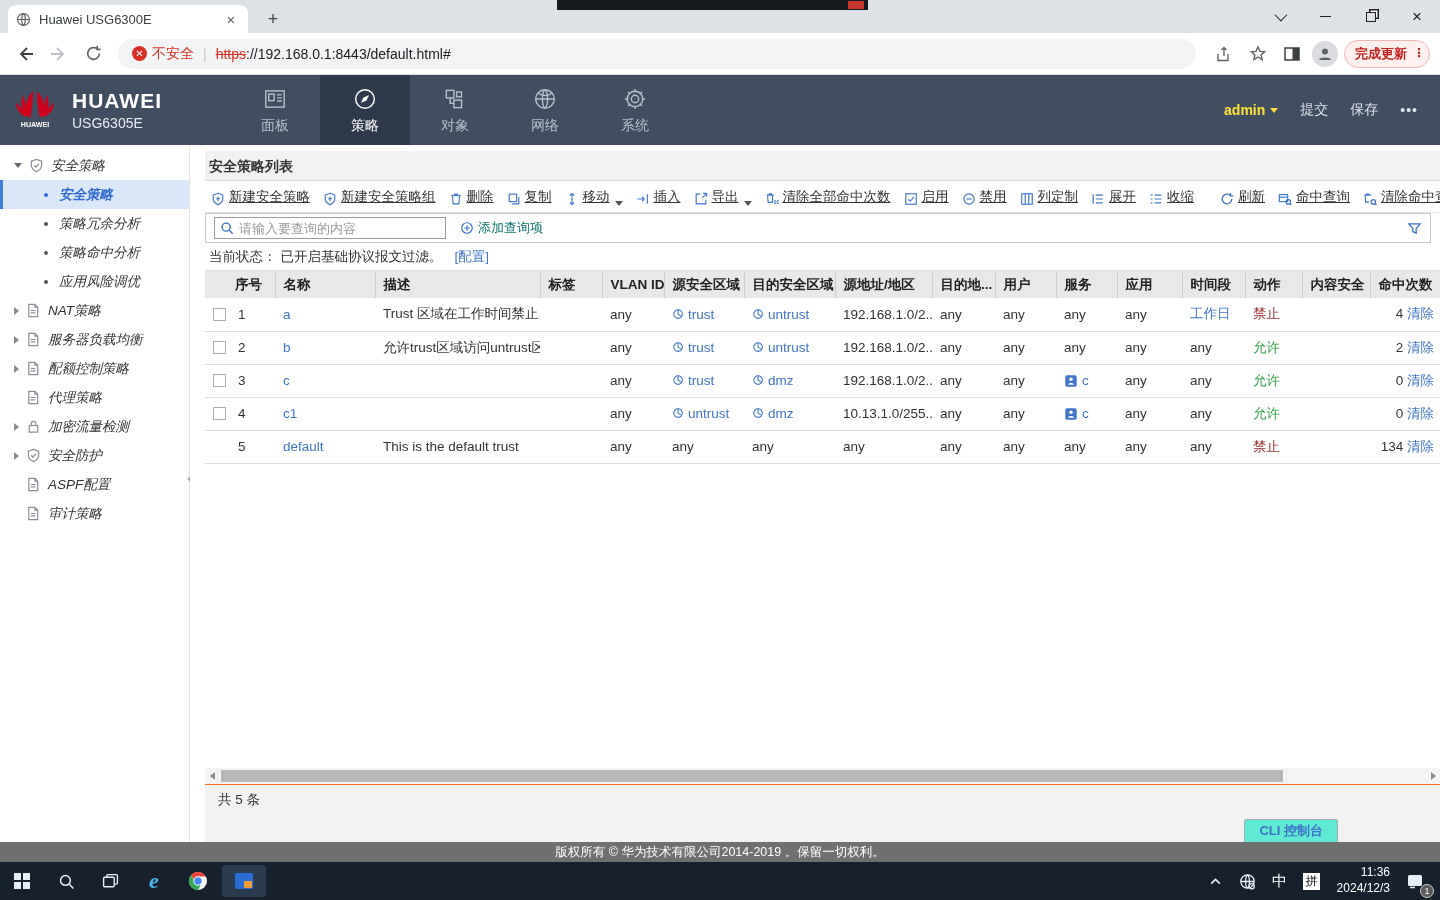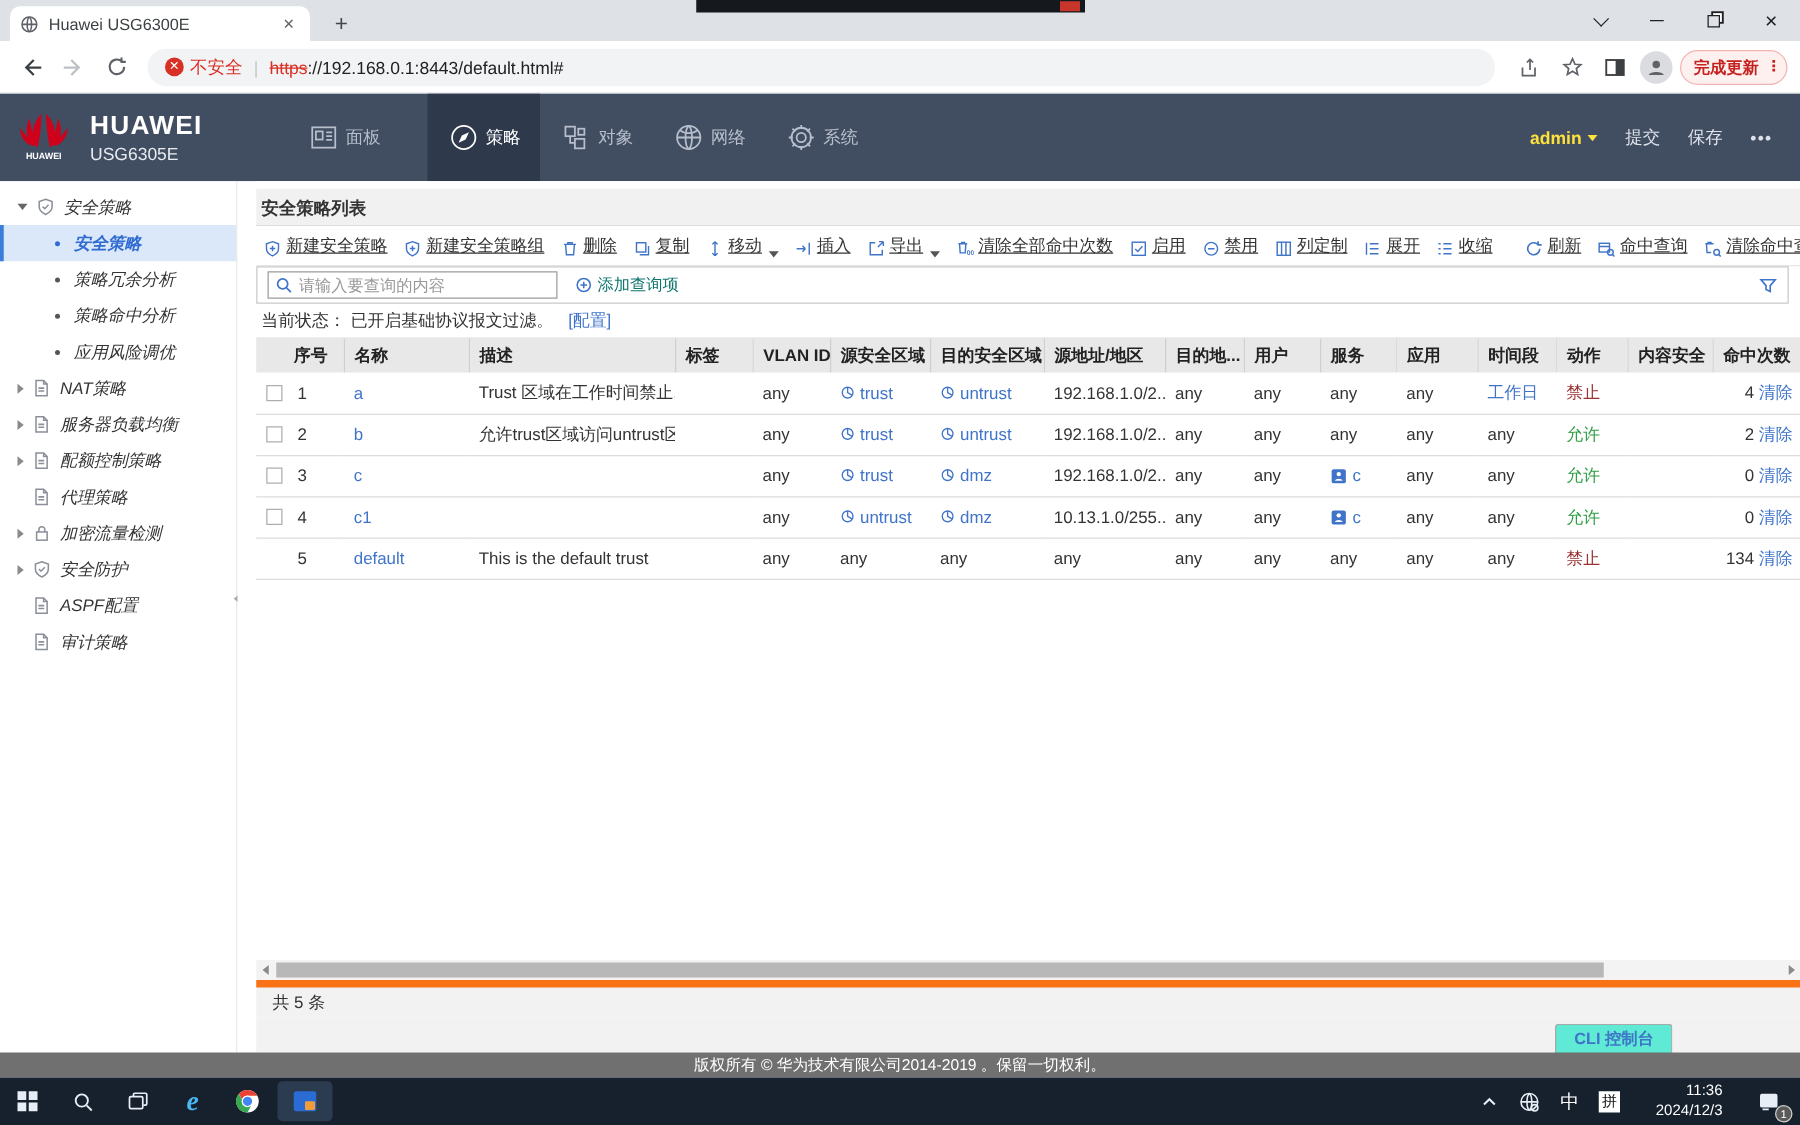--- a/index.html
+++ b/index.html
@@ -37,23 +37,23 @@
   .update-pill { display:flex; align-items:center; gap:6px; border:1px solid #f1b6b3; background:#fdf0ef; color:#c5221f; border-radius:15px; padding:4px 10px; font-size:13px; font-weight:bold; }
   .dots3 { color:#c5221f; font-weight:bold; letter-spacing:0; font-size:12px; line-height:5px; width:6px; }
 
   
   .apphdr { position:absolute; left:0; top:75px; width:100%; height:70px; background:#414d61; display:flex; align-items:stretch; }
   .brand { display:flex; align-items:center; padding-left:12px; width:230px; }
   .brand-text { margin-left:14px; color:#fff; }
   .brand-name { font-size:21px; font-weight:bold; letter-spacing:1px; }
   .brand-model { font-size:14px; color:#e8ebf0; margin-top:2px; }
   .appnav { display:flex; }
-  .nav-item { width:90px; display:flex; flex-direction:row; align-items:center; justify-content:center; gap:5px; color:#b7bfcc; cursor:pointer; }
+  .nav-item { width:90px; display:flex; flex-direction:column; align-items:center; justify-content:center; gap:5px; color:#b7bfcc; cursor:pointer; }
   .nav-item .nlabel { font-size:14px; }
-  .nav-item.active { background:#2e3a4c; color:#fff;margin-left:22px; }
+  .nav-item.active { background:#2e3a4c; color:#fff; }
   .hdr-right { margin-left:auto; display:flex; align-items:center; gap:22px; padding-right:22px; color:#dde2ea; font-size:14px; }
   .admin-lnk { color:var(--admin-color); display:flex; align-items:center; gap:5px; font-weight:bold; }
   .caret-d { width:0; height:0; border-left:4px solid transparent; border-right:4px solid transparent; border-top:5px solid currentColor; display:inline-block; }
 
   
   .sidebar { position:absolute; left:0; top:145px; width:190px; bottom:58px; background:#fff; border-right:1px solid #e4e4e4; padding-top:6px; overflow:hidden; }
   .side-item { height:29px; display:flex; align-items:center; font-size:13.5px; color:#333; cursor:pointer; position:relative; padding-left:14px; gap:7px;font-style:italic; }
   .side-item .tri-r { width:0;height:0;border-top:4px solid transparent;border-bottom:4px solid transparent;border-left:5px solid #8a8a8a; }
   .side-item .tri-d { width:0;height:0;border-left:4px solid transparent;border-right:4px solid transparent;border-top:5px solid #666; }
   .side-item .tri-sp { width:5px; }
@@ -100,40 +100,40 @@
   .act-deny { color:var(--deny); }
   .act-permit { color:var(--permit); }
 
   .table-footer { position:absolute; left:0; right:0; bottom:0; height:74px; }
   .hscroll { height:16px; background:#f3f3f3; display:flex; align-items:center; }
   .hs-arrow { width:14px; display:flex; justify-content:center; }
   .hs-arrow .tl { width:0;height:0;border-top:4px solid transparent;border-bottom:4px solid transparent;border-right:5px solid #8a8a8a; }
   .hs-arrow .tr { width:0;height:0;border-top:4px solid transparent;border-bottom:4px solid transparent;border-left:5px solid #8a8a8a; }
   .hs-track { flex:1; height:16px; position:relative; }
   .hs-thumb { position:absolute; left:2px; top:2px; height:12px; width:88%; background:#b8b8b8; }
-  .total-row { height:30px; background:#f2f2f2; border-top:6px solid #f97316; display:flex; align-items:center; padding-left:13px; font-size:13.5px; color:#333; }
+  .total-row { height:30px; background:#f2f2f2; border-top:1px solid #f97316; display:flex; align-items:center; padding-left:13px; font-size:13.5px; color:#333; }
   .bottom-strip { height:28px; background:#f2f2f2; position:relative; }
   .cli-btn { position:absolute; right:102px; bottom:-1px; height:24px; padding:0 14px; background:#5eead4; border:1px solid #a9a9a9; border-bottom:none; border-radius:3px 3px 0 0; color:var(--accent); font-weight:bold; font-size:13px; line-height:22px; cursor:pointer; }
 
   .copyright { position:absolute; left:0; top:842px; width:100%; height:20px; background:#707070; color:#fff; font-size:12.5px; text-align:center; line-height:20px; }
 
   
   .taskbar { position:absolute; left:0; top:862px; width:100%; height:38px; background:#17212e; display:flex; align-items:center; color:#fff; }
   .tb-ico { width:44px; height:38px; display:flex; align-items:center; justify-content:center; cursor:pointer; }
   .tb-ico.active-app { background:#2c3c50; border-radius:4px; height:32px; margin:0 2px; }
   .win-logo { display:grid; grid-template-columns:7px 7px; grid-template-rows:7px 7px; gap:1.5px; }
   .win-logo i { background:#e8eef5; }
   .ie-e { font-size:22px; font-style:italic; color:#49b8ef; font-family:"Liberation Serif","DejaVu Serif",serif; font-weight:bold; }
   .appic { width:18px; height:16px; background:#2a6bd4; border-radius:2px; position:relative; }
   .appic::after { content:""; position:absolute; right:1px; bottom:1px; width:8px; height:7px; background:#f29c38; border-radius:1px; }
   .tray { margin-left:auto; display:flex; align-items:center; gap:2px; padding-right:10px; }
   .tray .tb-ico { width:30px; }
   .ime-cn { font-size:15px; }
   .ime-pin { width:17px; height:17px; background:#fff; color:#111; font-size:12px; display:flex; align-items:center; justify-content:center; }
-  .clock { text-align:right; font-size:12px; line-height:1.3; margin:0 20px; }
+  .clock { text-align:right; font-size:12px; line-height:1.3; margin:0 8px; }
   .notif { position:relative; }
   .notif-badge { position:absolute; right:-4px; bottom:2px; width:14px; height:14px; border-radius:50%; background:#5a5a5a; border:1px solid #cfcfcf; color:#fff; font-size:9px; display:flex; align-items:center; justify-content:center; }
 </style>
 </head>
 <body>
 
 <div id="screen">
 
   <div class="tabstrip">
     <div class="tab">

